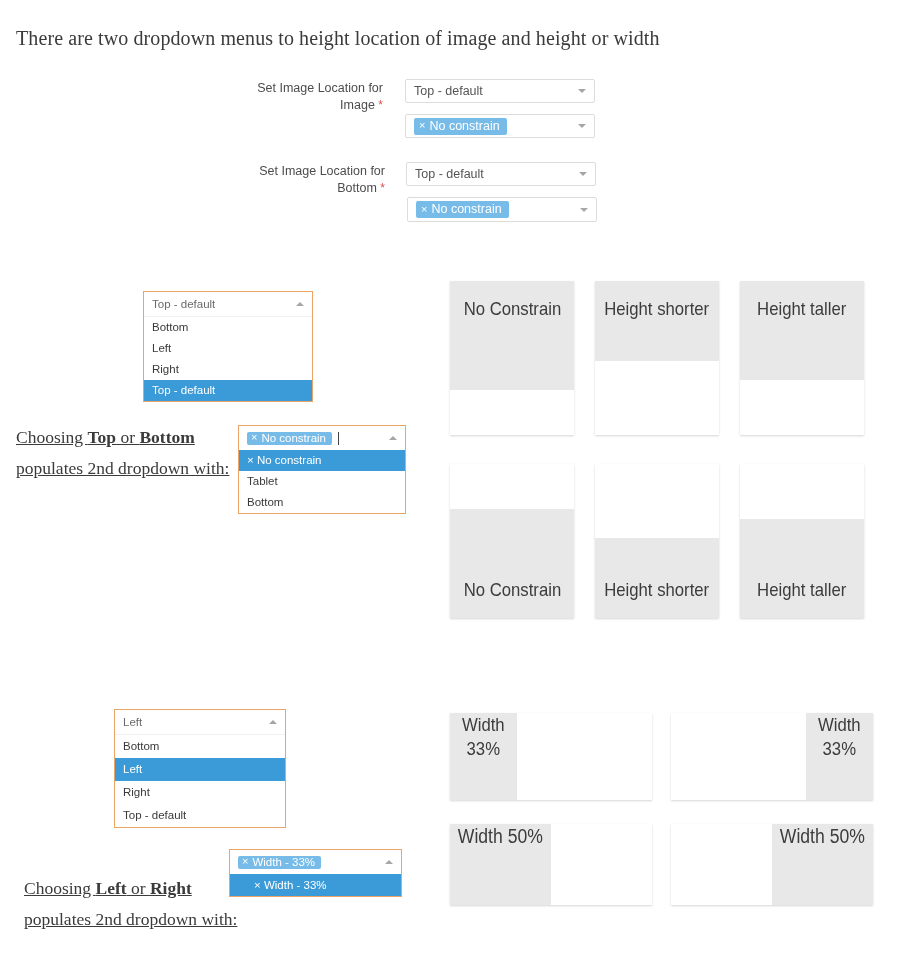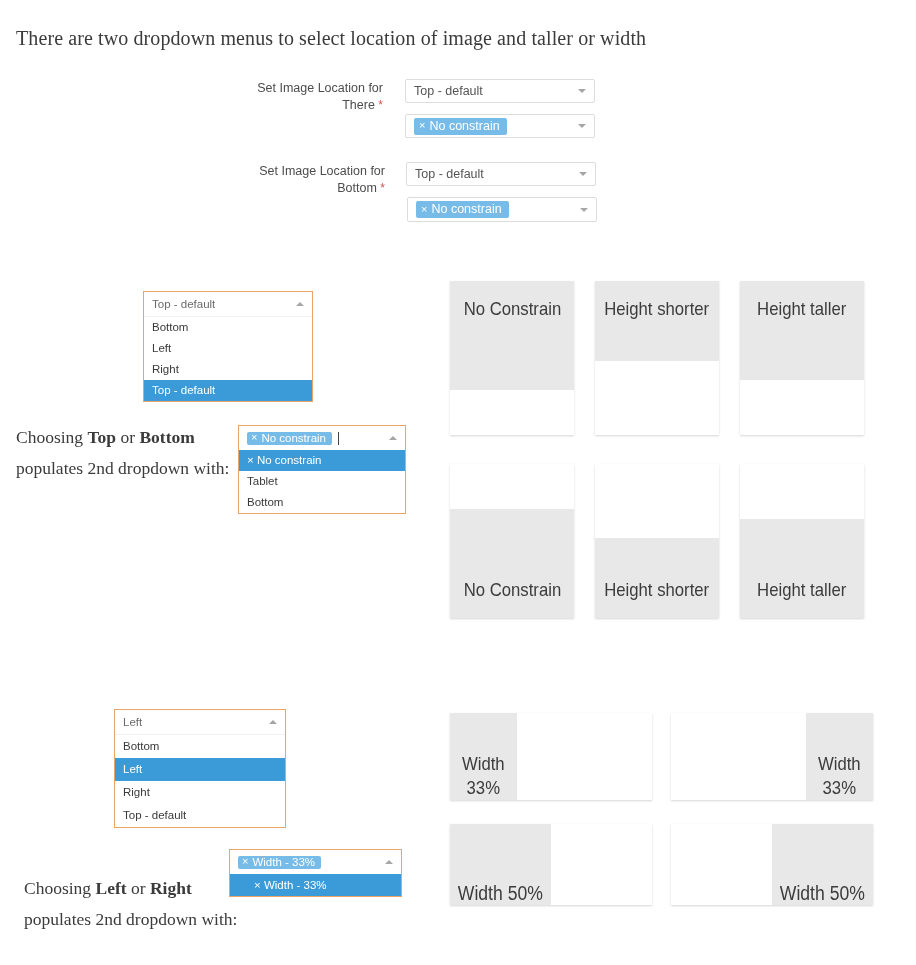--- a/index.html
+++ b/index.html
@@ -126,61 +126,62 @@
   }
 
   
   .explain {
     position: absolute;
     font-family: "Liberation Serif", serif;
     font-size: 17.5px;
     line-height: 31px;
     color: #3b3b3b;
     width: 215px;
+    text-decoration: underline;
   }
   .explain b { font-weight: bold; }
 
   
   .demo {
     position: absolute;
     background: #ffffff;
     box-shadow: 0 1px 2px rgba(0,0,0,0.16);
     box-sizing: border-box;
     overflow: hidden;
   }
   .band {
     position: absolute;
     background: #e8e8e8;
     box-sizing: border-box;
     display: flex;
     align-items: flex-start;
     justify-content: center;
   }
-  .band.v-center { align-items: flex-end; }
+  .band.v-center { align-items: flex-start; }
   .band-label {
     font-family: "Liberation Sans Narrow", "Liberation Sans", sans-serif;
     font-size: 19px;
     color: #3c3c3c;
     text-align: center;
     line-height: 24px;
     white-space: pre-line;
     font-stretch: condensed;
     transform: scaleX(0.88);
   }
   .band-label.big { font-size: 20px; }
 </style>
 </head>
 <body>
 
-<div class="intro">There are two dropdown menus to select location of image and taller or width</div>
+<div class="intro">There are two dropdown menus to height location of image and height or width</div>
 
 <div class="form-row">
   <div class="form-label" style="left:193px; top:80px; width:190px;">
     <span>Set Image Location for</span><br>
-    <span>There</span>
+    <span>Image</span>
     <span class="req-star">*</span>
   </div>
 
   <div class="select-box" style="left:405px; top:79px; width:190px; height:24px;">
     <span class="sel-text">Top - default</span>
     <span class="caret"></span>
   </div>
 
   <div class="select-box" style="left:405px; top:114px; width:190px; height:24px;">
     <span class="chip">

